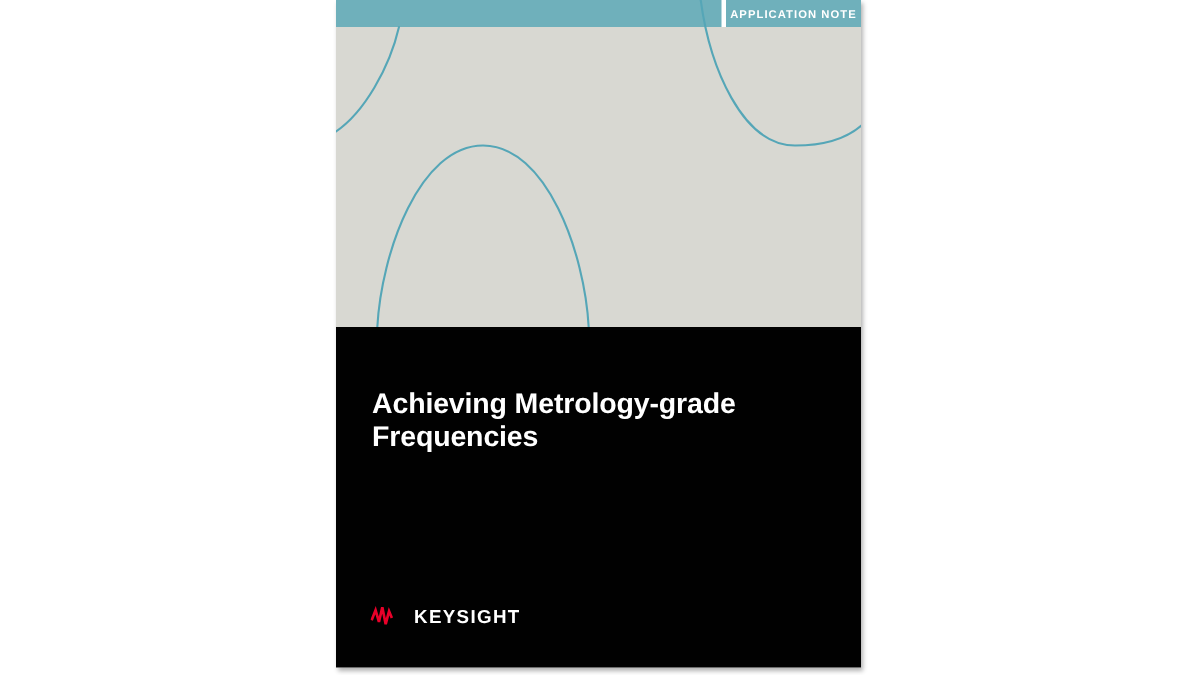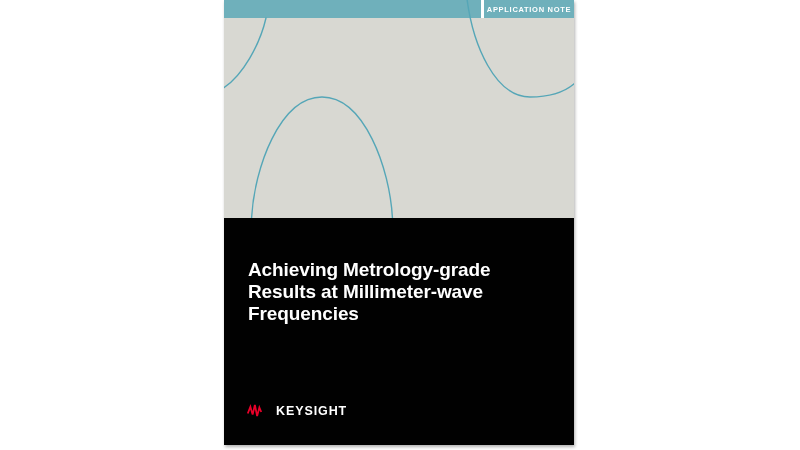--- a/index.html
+++ b/index.html
@@ -134,21 +134,20 @@
 
     <svg class="curves" viewBox="0 0 350 218" xmlns="http://www.w3.org/2000/svg">
       <path d="M42,18 C36,44 19,76 -2,89"></path>
       <path d="M27.5,219 C30,168 56,97 98,97 C140,97 166,168 168.5,219"></path>
       <path d="M243,-1 C249,45 271,97 306,97 C325,97 341,92 351,83"></path>
     </svg>
 
     <div class="panel">
       <h1 class="title">
         <span>Achieving Metrology-grade</span>
-        <span>Results at Millimeter-wave</span>
         <span>Frequencies</span>
       </h1>
     </div>
 
     <div class="logo">
       <svg class="logo-spark" viewBox="0 0 20 18" xmlns="http://www.w3.org/2000/svg">
         <polyline points="1,13 4.5,4 7.5,14.5 10.5,1.5 13.5,16.5 16.5,5 19,11"></polyline>
       </svg>
       <span class="logo-text">KEYSIGHT</span>
     </div>

